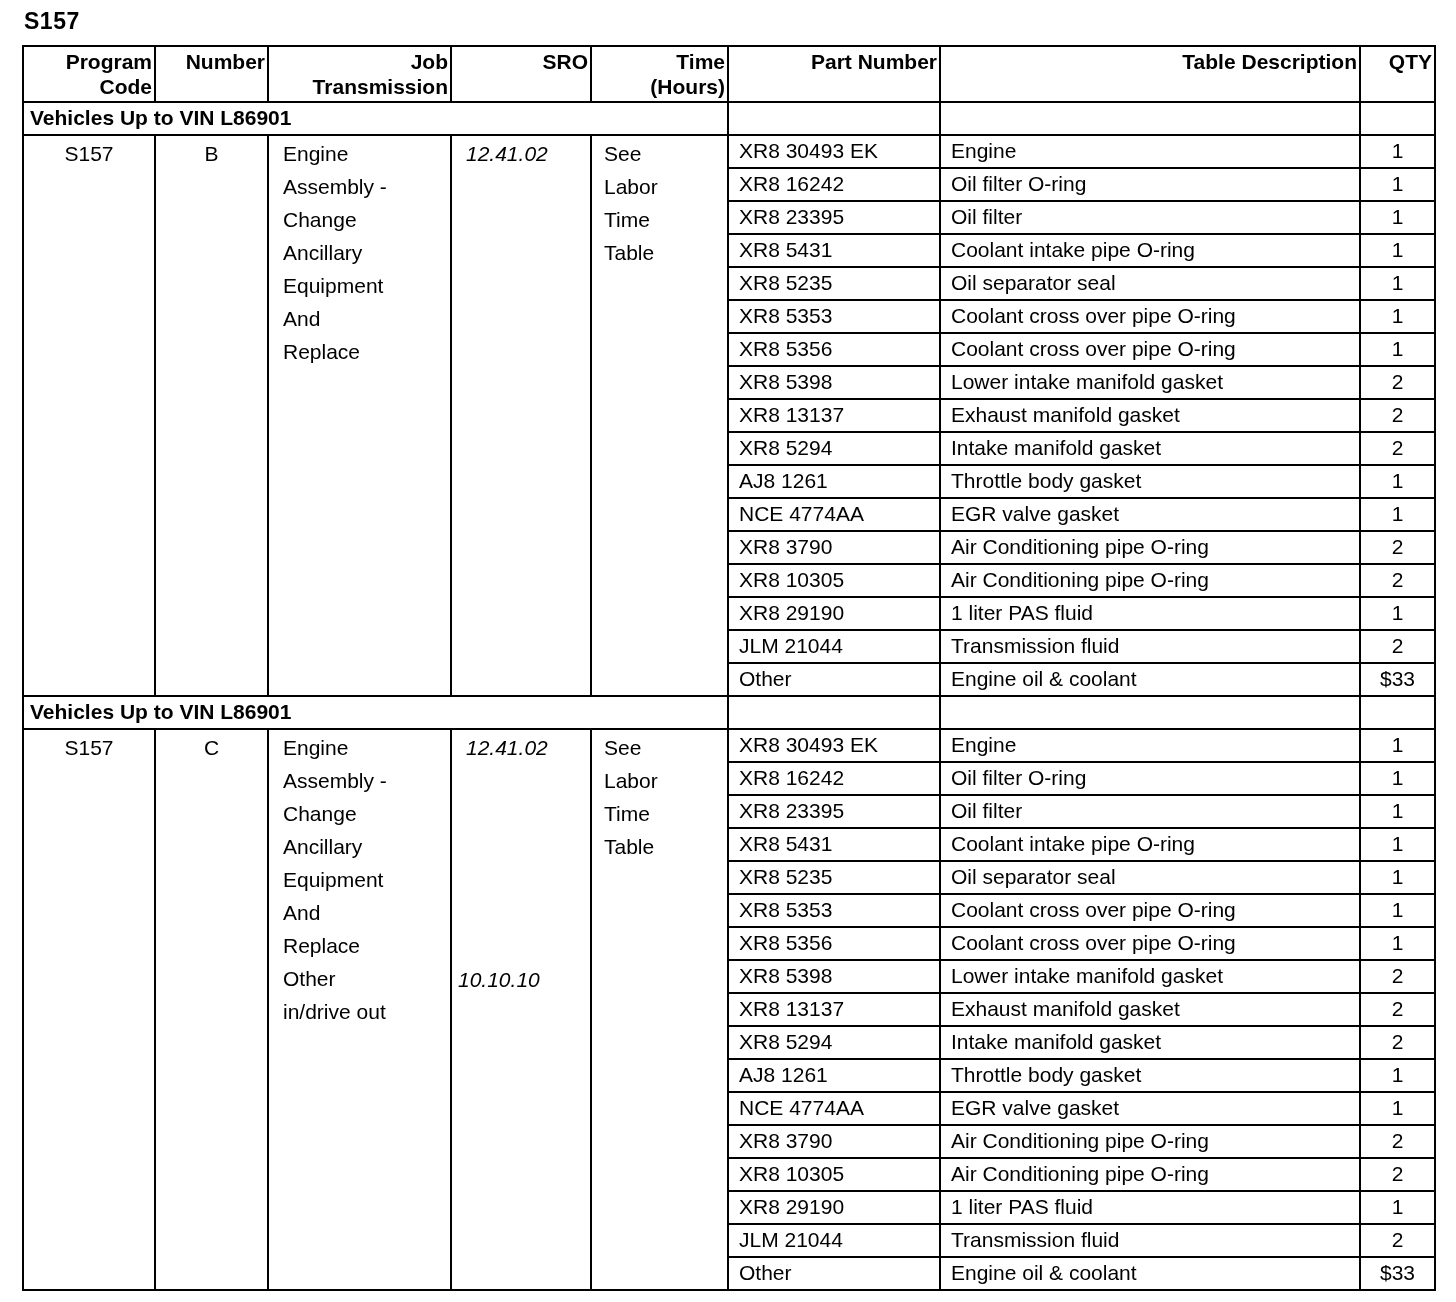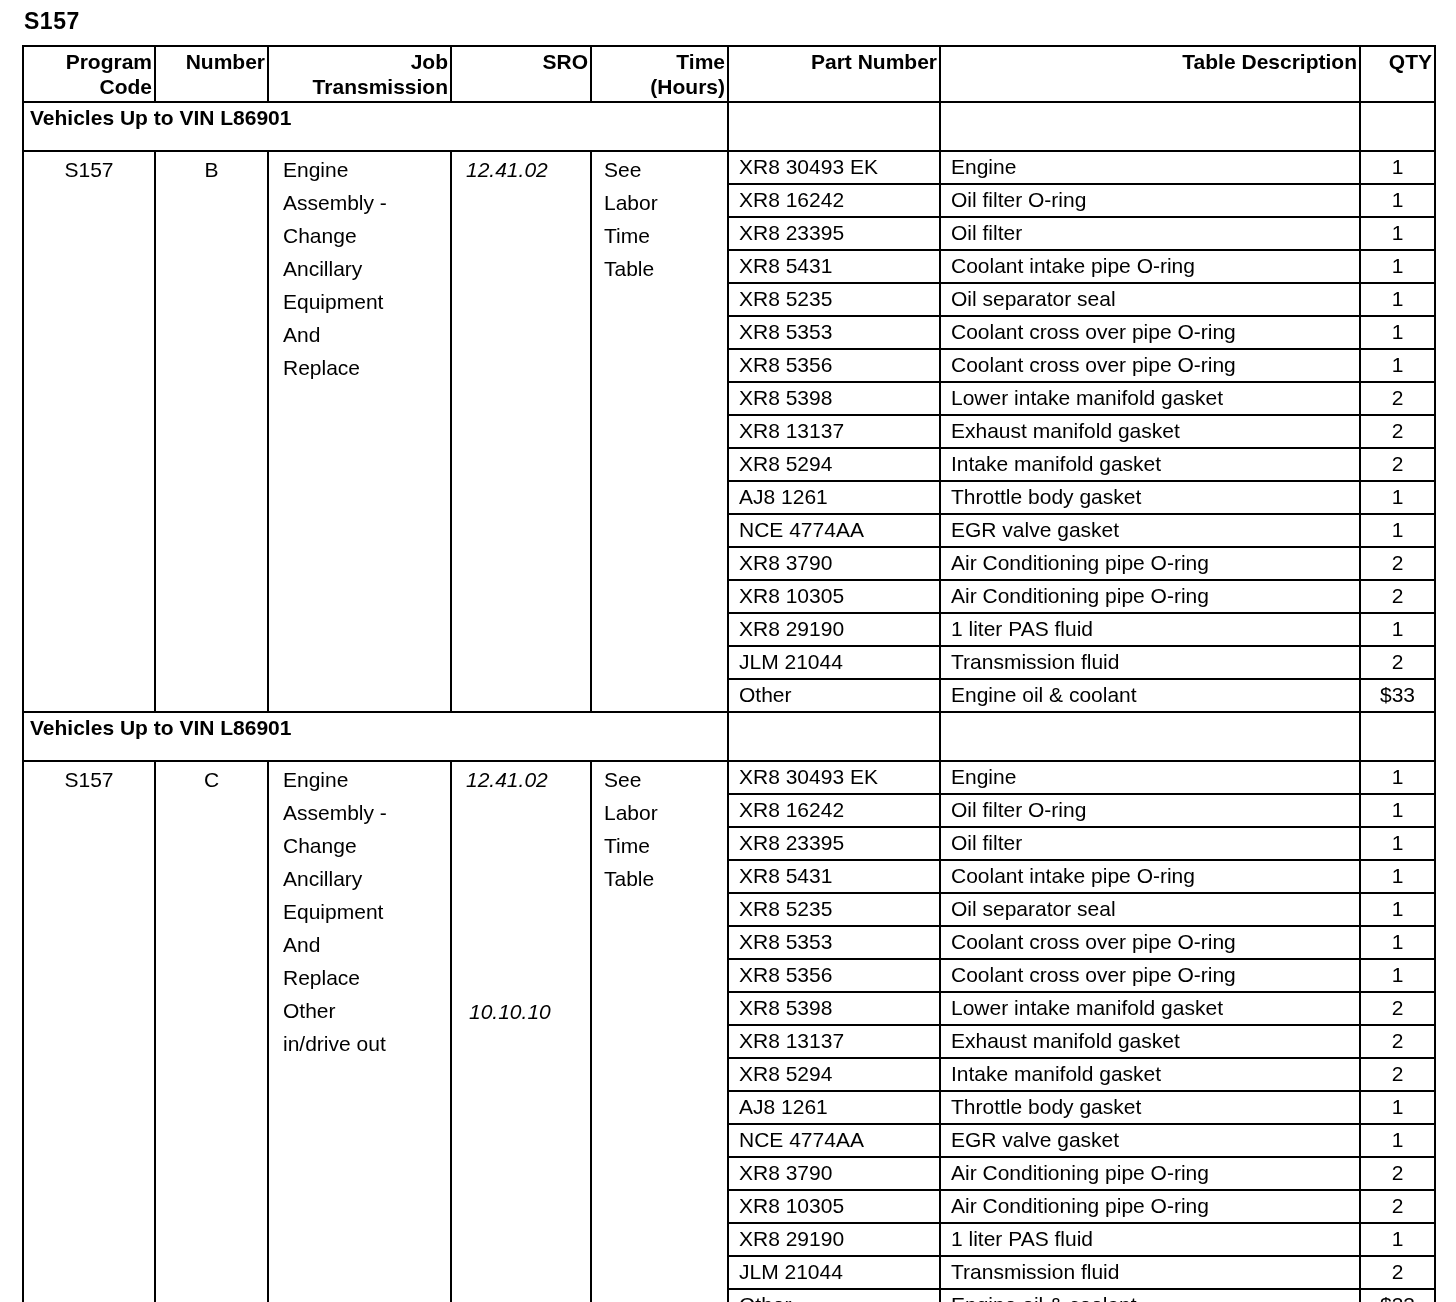--- a/index.html
+++ b/index.html
@@ -32,42 +32,42 @@
   th {
     font-weight: bold;
     text-align: right;
     white-space: pre-line;
     line-height: 25px;
     height: 56px;
     padding: 2px 2px;
   }
   td.vin-cell {
     font-weight: bold;
-    height: 49px;
+    height: 33px;
     line-height: 28px;
     padding: 1px 6px;
     white-space: nowrap;
   }
   td.vin-empty { height: 33px; }
 
   td.part {
     height: 33px;
     line-height: 28px;
     padding: 1px 10px;
     white-space: nowrap;
   }
   td.qty { text-align: center; padding: 1px 4px; }
 
   td.center-top { text-align: center; padding-top: 1px; }
   td.jd-cell { padding: 1px 4px 1px 14px; }
   td.sro-cell { position: relative; padding: 1px 4px 1px 14px; font-style: italic; }
   td.time-cell { padding: 1px 4px 1px 12px; }
 
   .tall-line { line-height: 33px; white-space: nowrap; }
-  .sro-bottom { position: absolute; left: 17px; }
+  .sro-bottom { position: absolute; left: 6px; }
 </style>
 </head>
 <body>
 
 <div class="page">
   <h1 class="page-title">S157</h1>
 
   <table class="service-table">
     <colgroup>
       <col style="width:132px">

